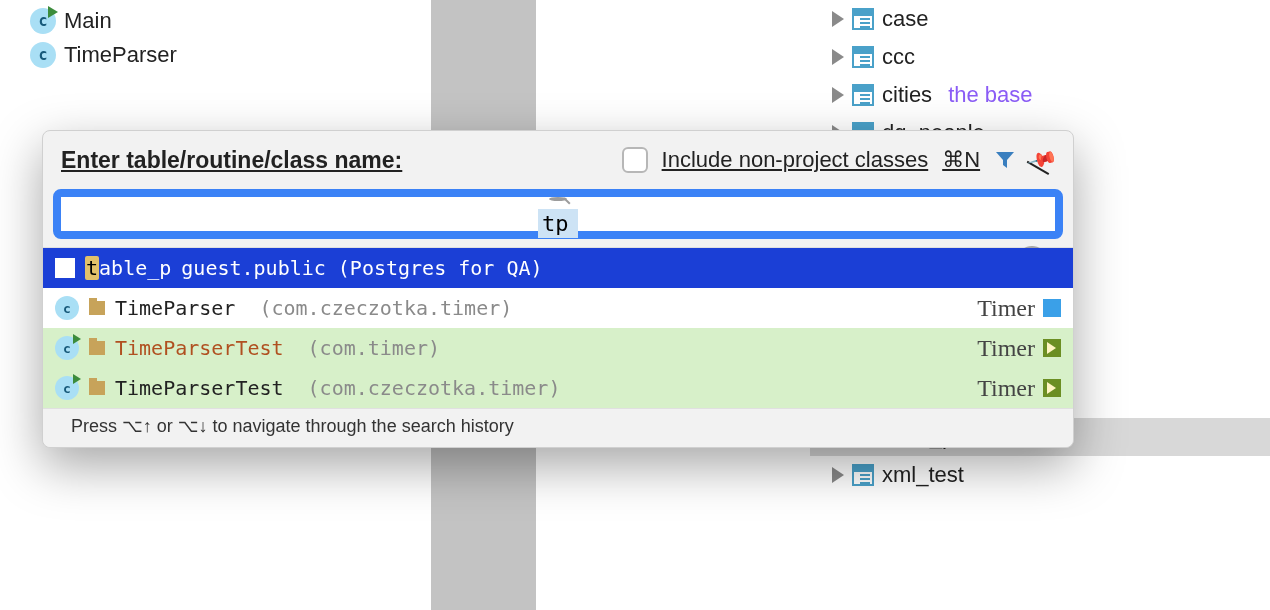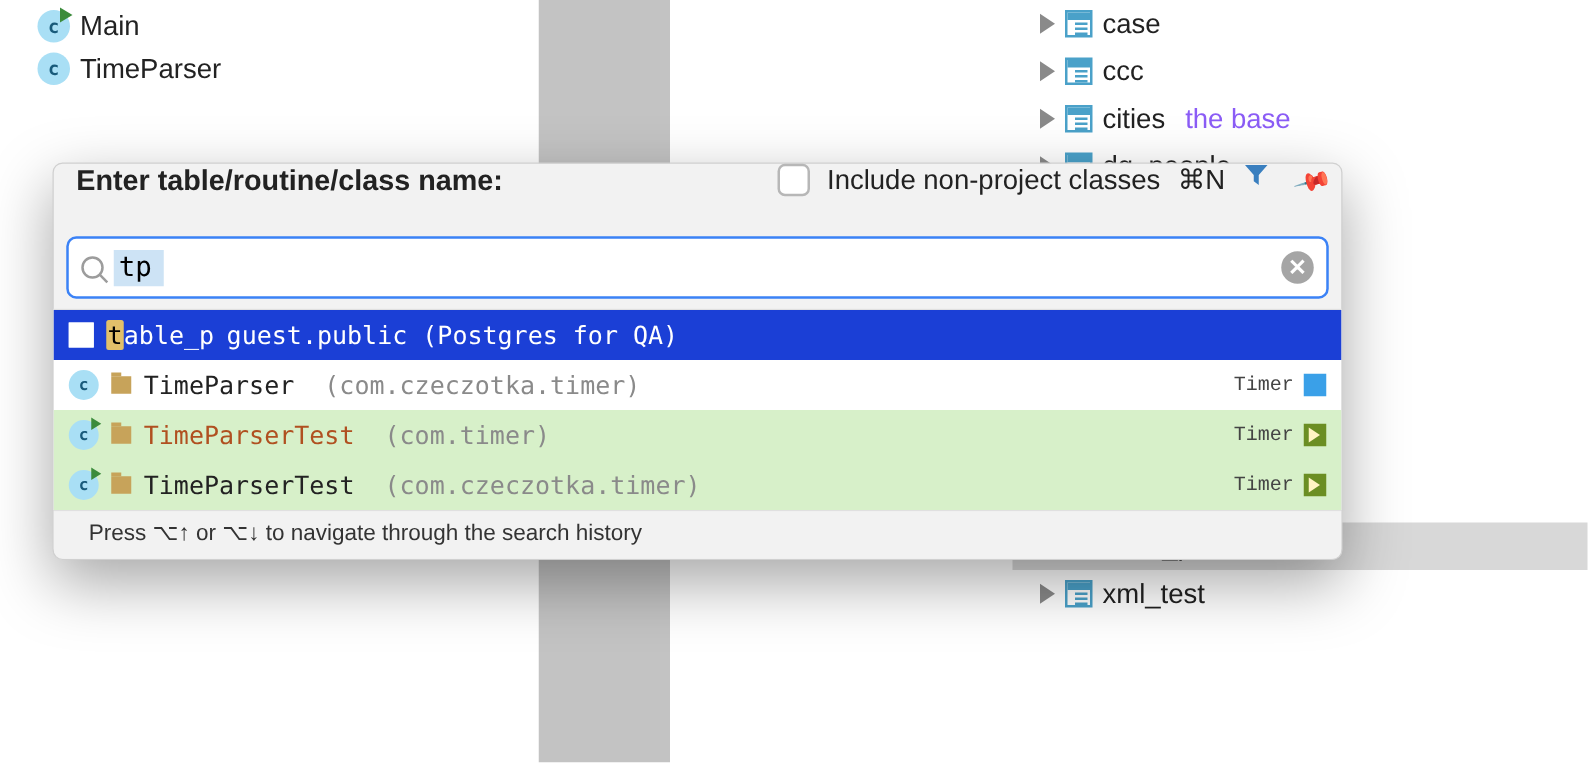--- a/index.html
+++ b/index.html
@@ -31,47 +31,47 @@
   .db-comment { color: #8b5cf6; margin-left: 8px; }
 
   
   .popup {
     position: absolute; left: 42px; top: 130px; width: 1032px;
     background: #f2f2f2;
     border-radius: 8px;
     box-shadow: 0 18px 50px rgba(0,0,0,0.35);
     border: 1px solid #d0d0d0;
   }
-  .popup-header { display:flex; height: 58px; padding: 0 18px 0 18px; gap: 14px; font-size: 22px; }
+  .popup-header { display:flex; align-items:center; height: 58px; padding: 0 18px 0 18px; gap: 14px; font-size: 22px; text-decoration: underline; }
   .popup-title { font-weight: 700; font-size: 23px; }
   .spacer { flex: 1; }
   .cb { width: 26px; height: 26px; border-radius: 6px; border: 2px solid #b7b7b7; background:#fff; }
   .shortcut { font-weight: 400; font-size: 22px; color:#222; }
   .funnel-icon { width: 22px; height: 18px; position: relative; display:flex; align-items:center; justify-content:center; }
   .funnel-icon svg { display:block; }
   .pin-icon { font-size: 20px; color:#555; transform: rotate(30deg); }
 
   .search-wrap { margin: 0 10px 8px 10px; }
   .search-field {
-    display:flex; align-items:center; height: 50px; border: 2px solid #3b82f6; border-radius: 8px;
-    background:#fff; padding: 0 10px; gap: 8px;
+    display:flex; align-items:center; height: 50px; border: 8px solid #3b82f6; border-radius: 8px;
+    background:#fff; padding: 0 10px; gap: 8px; flex-direction: column;
   }
   .mag { width: 18px; height: 18px; border: 2px solid #9c9c9c; border-radius: 50%; position: relative; }
   .mag::after { content:''; position:absolute; width:8px; height:2px; background:#9c9c9c; bottom:-3px; right:-6px; transform: rotate(45deg); }
   .search-field input {
     border:none; outline:none; background:#cde3f5; color:#000; font-family:"Menlo","Consolas",monospace;
     font-size: 22px; padding: 2px 4px; width: 40px;
   }
   .clear-x { margin-left:auto; width:26px; height:26px; border-radius:50%; background:#a5a5a5; color:#fff; display:flex; align-items:center; justify-content:center; font-size:18px; font-weight:bold; }
 
   .results { background:#fff; border-top:1px solid #e0e0e0; }
   .res-row { display:flex; align-items:center; height:40px; padding: 0 12px; font-family:"Menlo","Consolas",monospace; font-size:20px; gap:10px; position:relative; }
   .res-row.selected { background:#1b3fd6; color:#fff; }
   .res-row.green { background:#d7f0c9; }
-  .res-row .ri-right { margin-left:auto; display:flex; align-items:center; gap:8px; font-family:Liberation Mono, monospace; font-size:16px; color:#444;text-align:right; }
+  .res-row .ri-right { margin-left:auto; display:flex; align-items:center; gap:8px; font-family:Liberation Serif, serif; font-size:24px; color:#444;text-align:right; }
   .res-row.selected .paren, .res-row.selected .name { color:#fff; }
   .paren { color:#8a8a8a;margin-left:14px; }
   .name { color:#222; }
   .name.orange { color:#b05020; }
   .hl { background:#e2c06a; color:#000; padding:0 1px; border-radius:2px; }
   .table-icon-sm { width:20px; height:20px; border: 2px solid #4aa1c9; background:#fff; position:relative; flex:none; }
   .table-icon-sm::before { content:''; position:absolute; left:0; right:0; top:0; height:5px; background:#4aa1c9; }
   .res-row.selected .table-icon-sm { border-color:#fff; }
   .res-row.selected .table-icon-sm::before { background:#fff; }
   .class-icon-sm { width:24px; height:24px; border-radius:50%; background:#a9dff5; display:flex; align-items:center; justify-content:center; font-family:"Menlo",monospace; font-size:13px; color:#185a7a; font-weight:600; flex:none; position:relative; }

